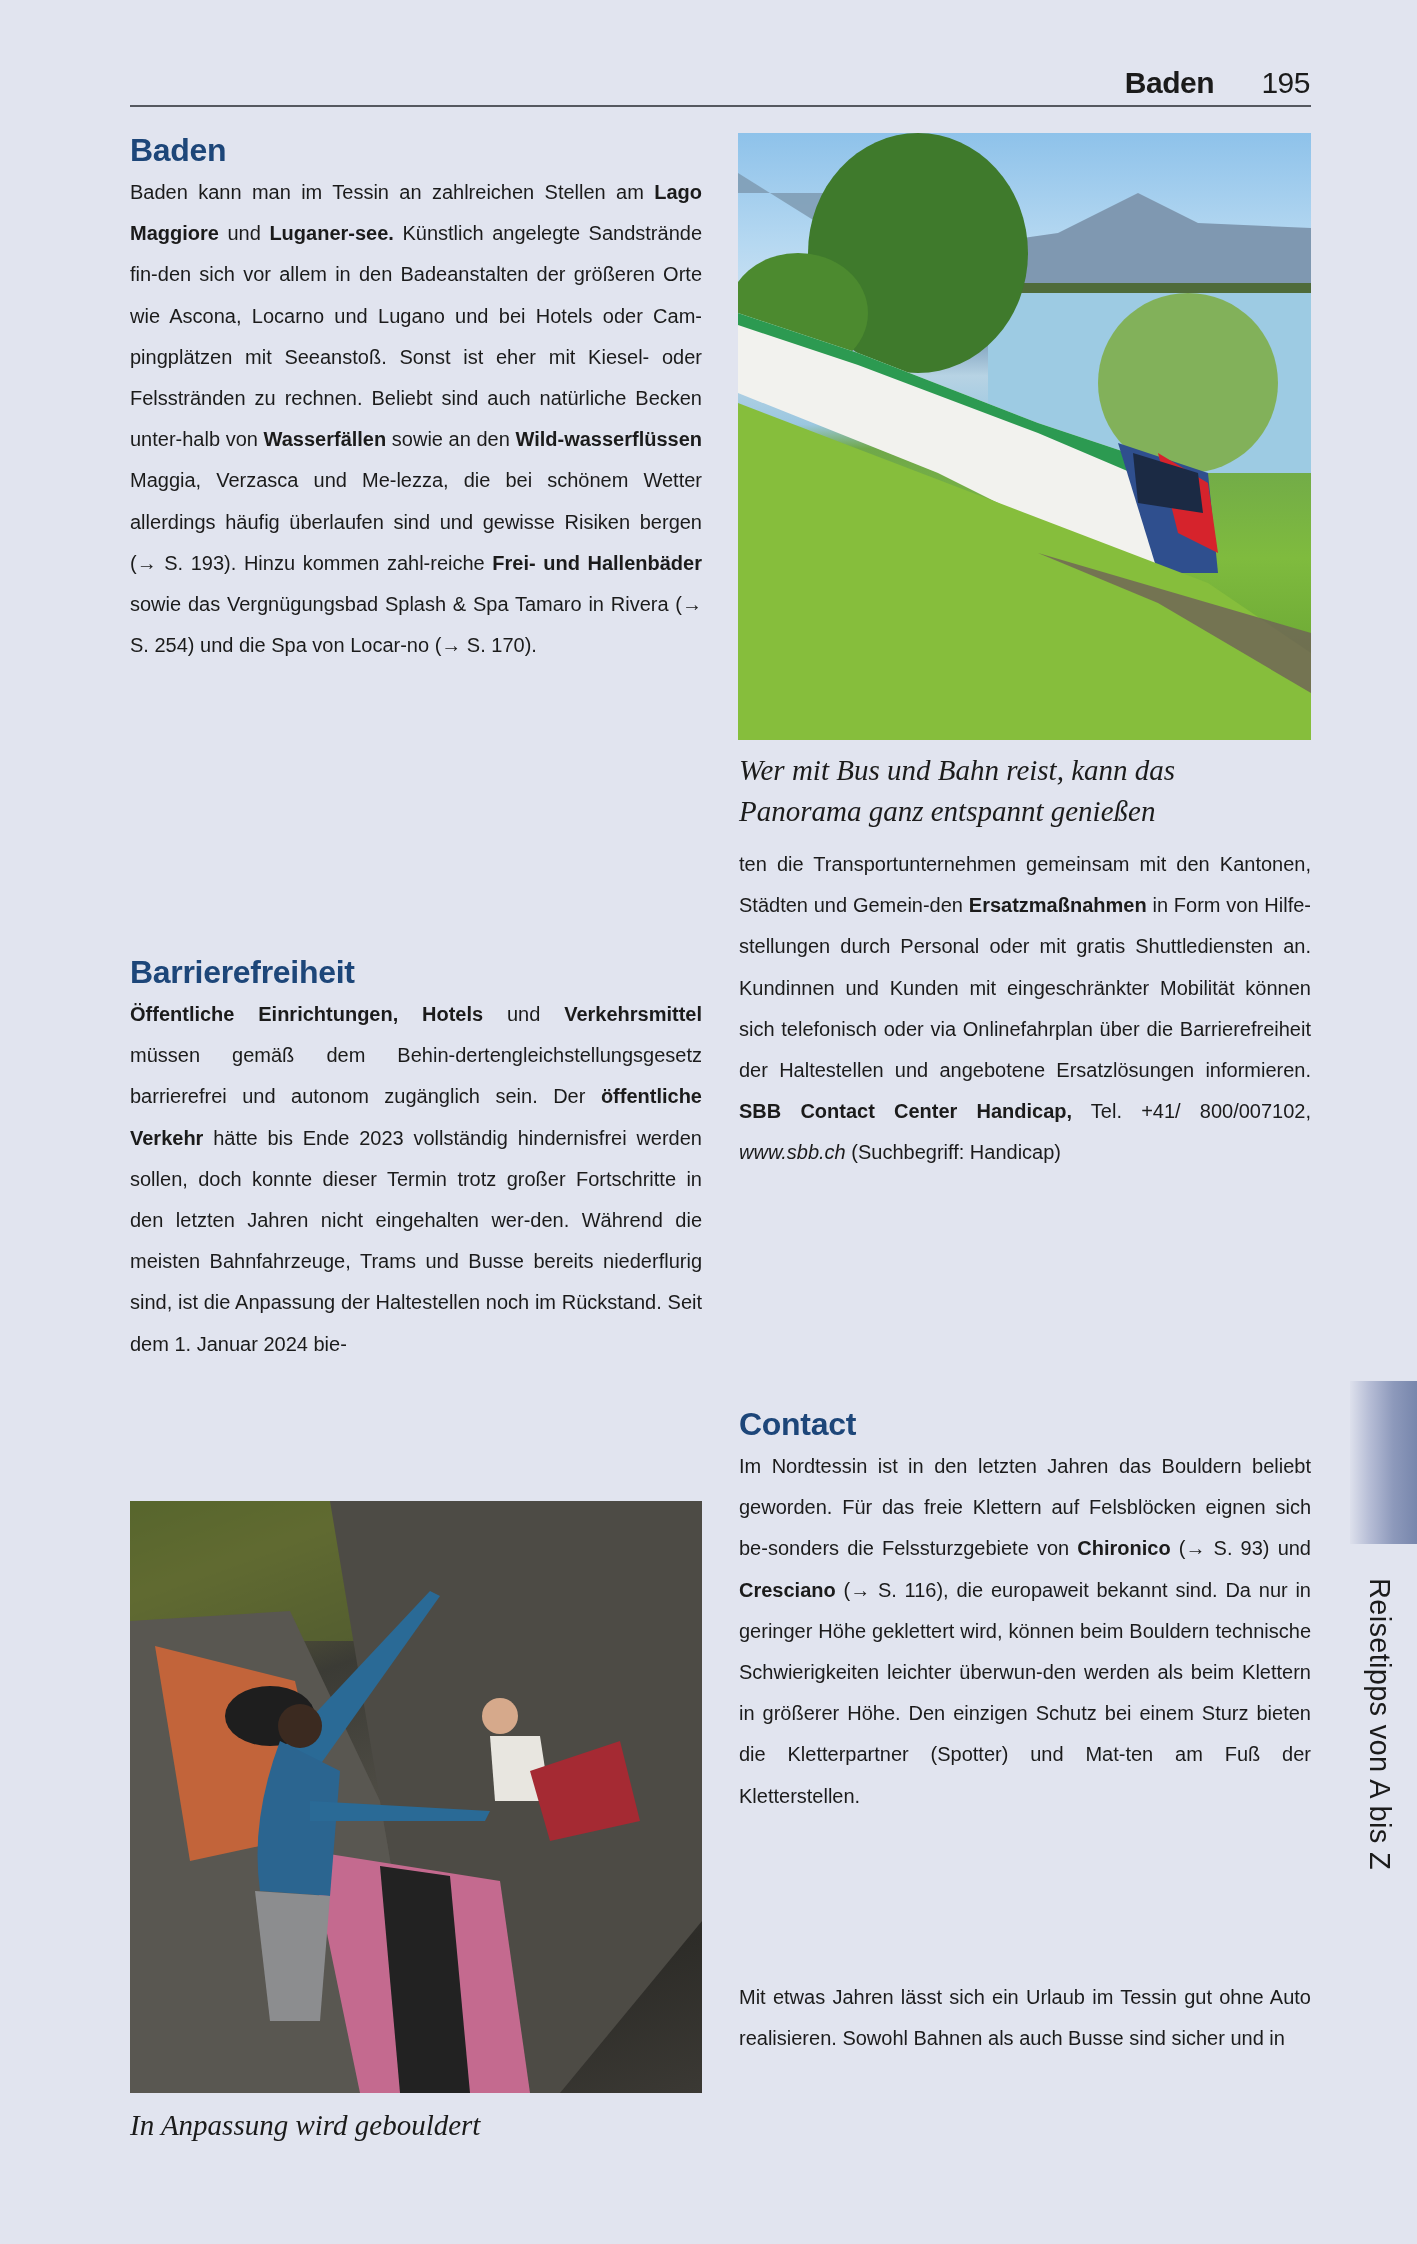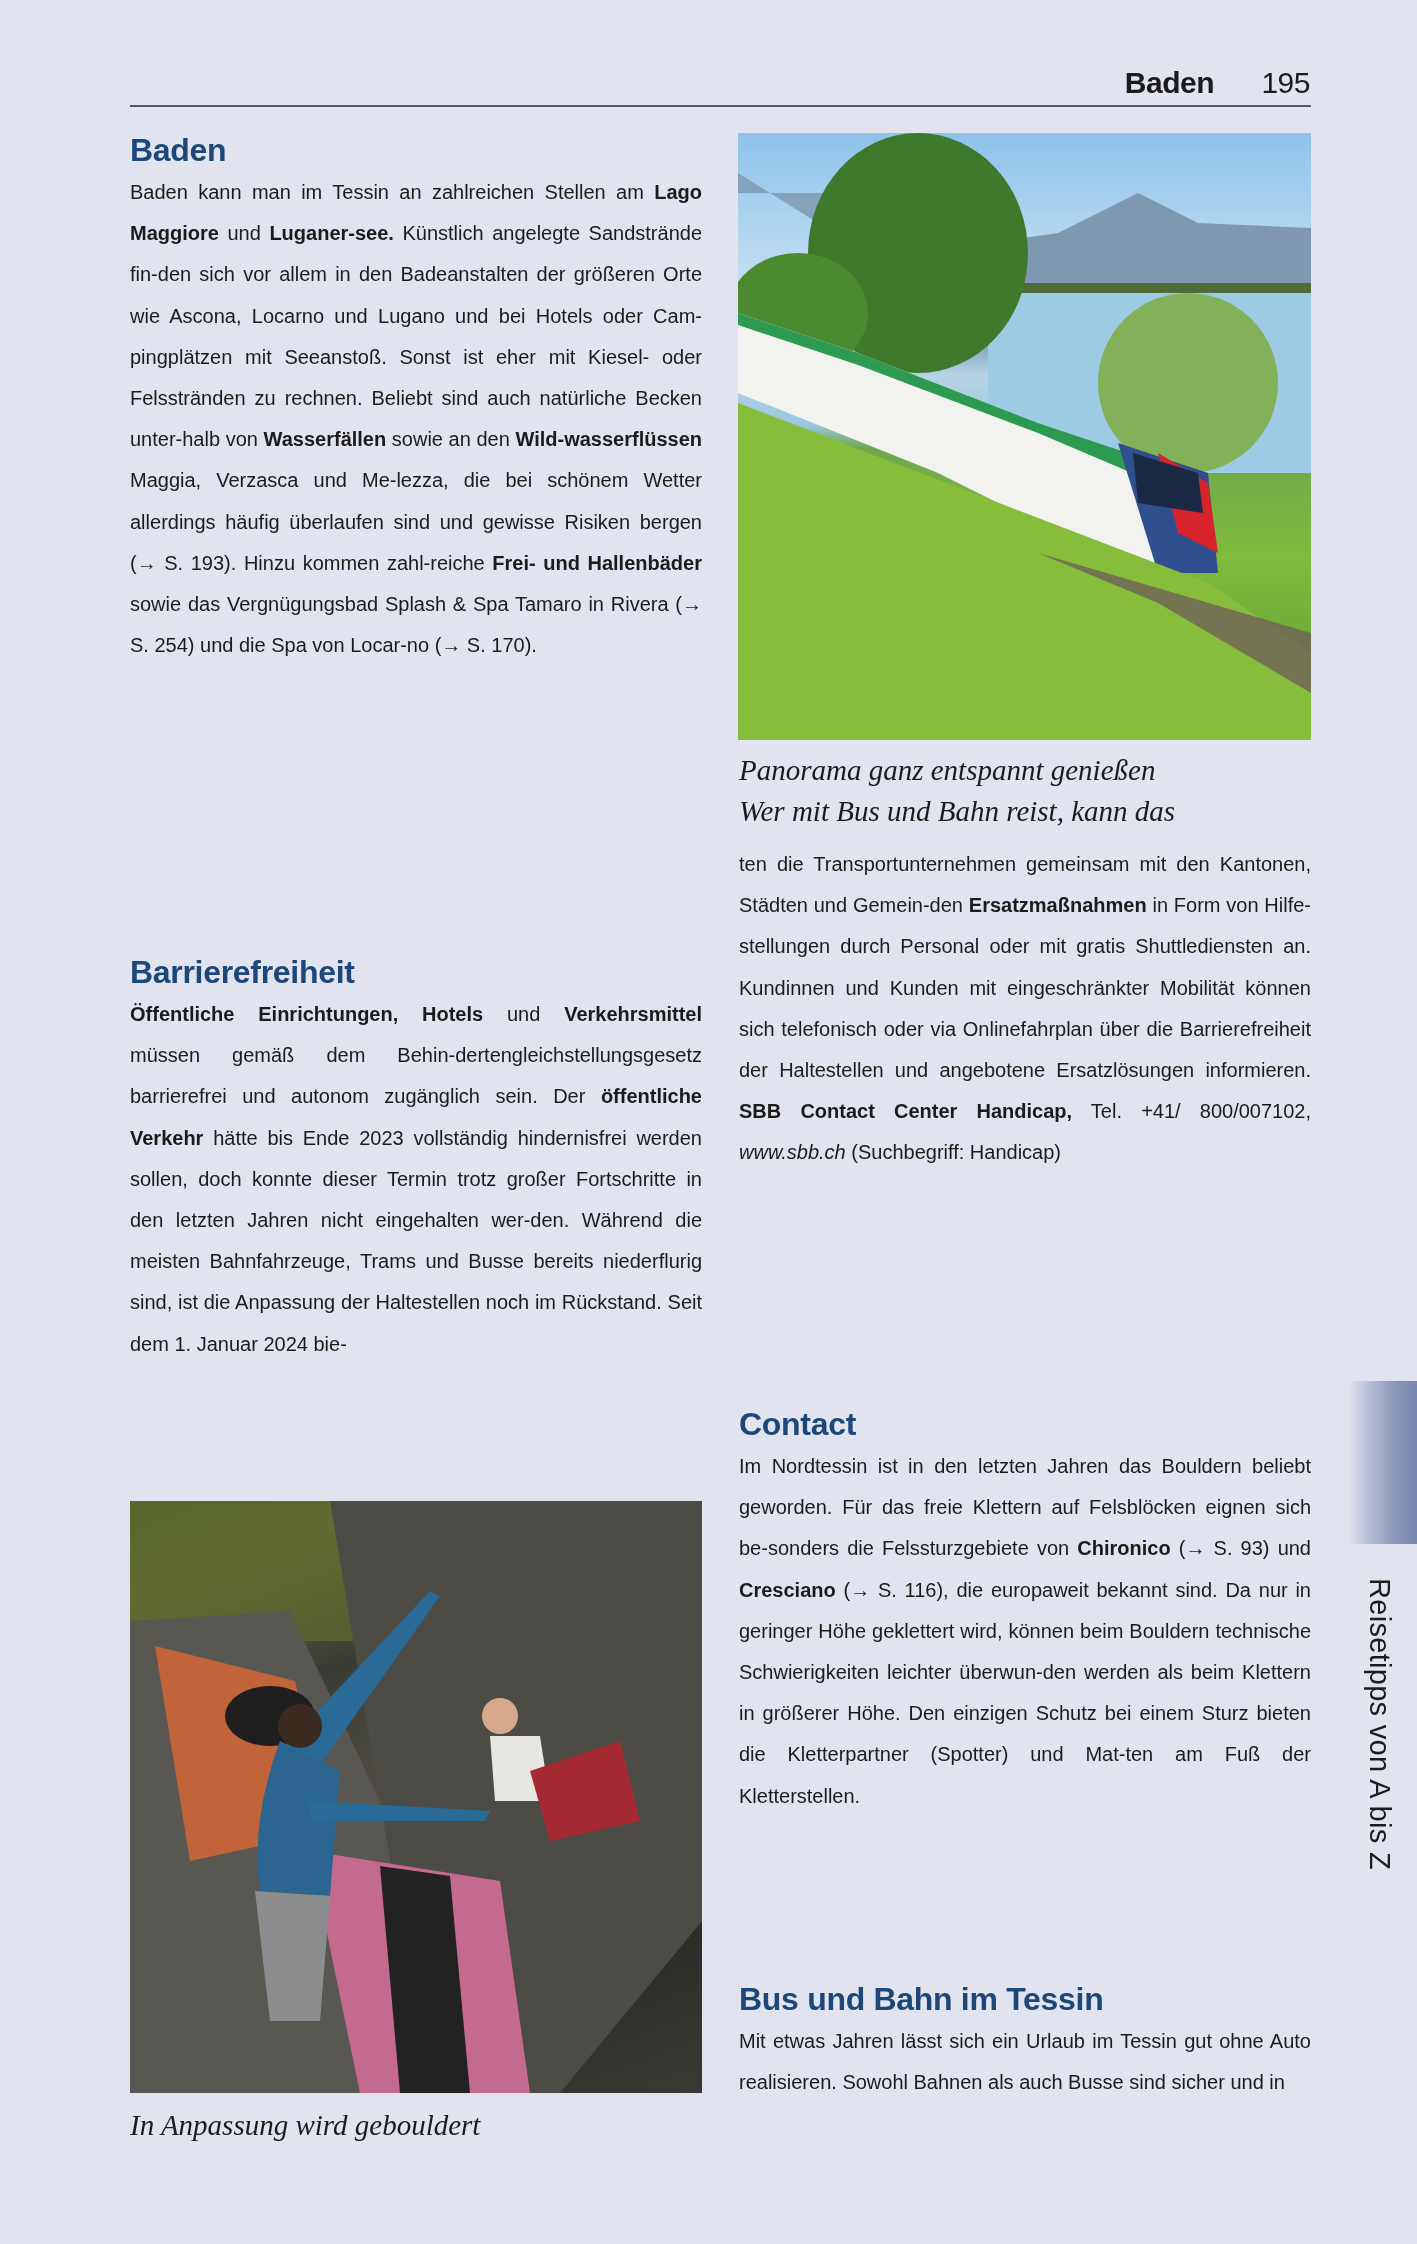--- a/index.html
+++ b/index.html
@@ -115,32 +115,31 @@
     <polygon points="0,180 120,220 300,290 420,330 470,360 470,440 400,440 200,340 0,260" fill="#f2f2ee"></polygon>
     <polygon points="0,180 120,220 300,290 420,330 470,360 460,368 300,300 120,232 0,192" fill="#2c9a51"></polygon>
     <polygon points="380,310 470,340 480,440 420,440" fill="#2f4f8e"></polygon>
     <polygon points="420,320 470,350 480,420 440,400" fill="#d6232c"></polygon>
     <polygon points="395,320 460,340 465,380 400,370" fill="#1b2a44"></polygon>
     <polygon points="0,270 470,450 573,520 573,607 0,607" fill="#86be3c"></polygon>
     <polygon points="300,420 573,500 573,560 420,470" fill="#6f6258" opacity="0.8"></polygon>
   </svg>
 </div>
 <div class="col col-right" style="top:750px;">
+  <p class="caption">Wer mit Bus und Bahn reist, kann das</p>
   <p class="caption">Panorama ganz entspannt genießen</p>
-  <p class="caption">Wer mit Bus und Bahn reist, kann das</p>
 </div>
 
 <div class="col col-right" style="top:844px;">
   <p class="p">ten die Transportunternehmen gemeinsam mit den Kantonen, Städten und Gemein-den <b>Ersatzmaßnahmen</b> in Form von Hilfe-stellungen durch Personal oder mit gratis Shuttlediensten an. Kundinnen und Kunden mit eingeschränkter Mobilität können sich telefonisch oder via Onlinefahrplan über die Barrierefreiheit der Haltestellen und angebotene Ersatzlösungen informieren. <b>SBB Contact Center Handicap,</b> Tel. +41/ 800/007102, <i>www.sbb.ch</i> (Suchbegriff: Handicap)</p>
 </div>
 
 <div class="col col-right" style="top:1402px;">
   <h2 class="h">Contact</h2>
   <p class="p">Im Nordtessin ist in den letzten Jahren das Bouldern beliebt geworden. Für das freie Klettern auf Felsblöcken eignen sich be-sonders die Felssturzgebiete von <b>Chironico</b> (→ S. 93) und <b>Cresciano</b> (→ S. 116), die europaweit bekannt sind. Da nur in geringer Höhe geklettert wird, können beim Bouldern technische Schwierigkeiten leichter überwun-den werden als beim Klettern in größerer Höhe. Den einzigen Schutz bei einem Sturz bieten die Kletterpartner (Spotter) und Mat-ten am Fuß der Kletterstellen.</p>
 </div>
 
 <div class="col col-right" style="top:1977px;">
-  <h2 class="h">Bus und Bahn im Tessin</h2>
   <p class="p">Mit etwas Jahren lässt sich ein Urlaub im Tessin gut ohne Auto realisieren. Sowohl Bahnen als auch Busse sind sicher und in</p>
 </div>
 
 <div class="side-tab"></div>
 <div class="side-label">Reisetipps von A bis Z</div>
 
 </body></html>

